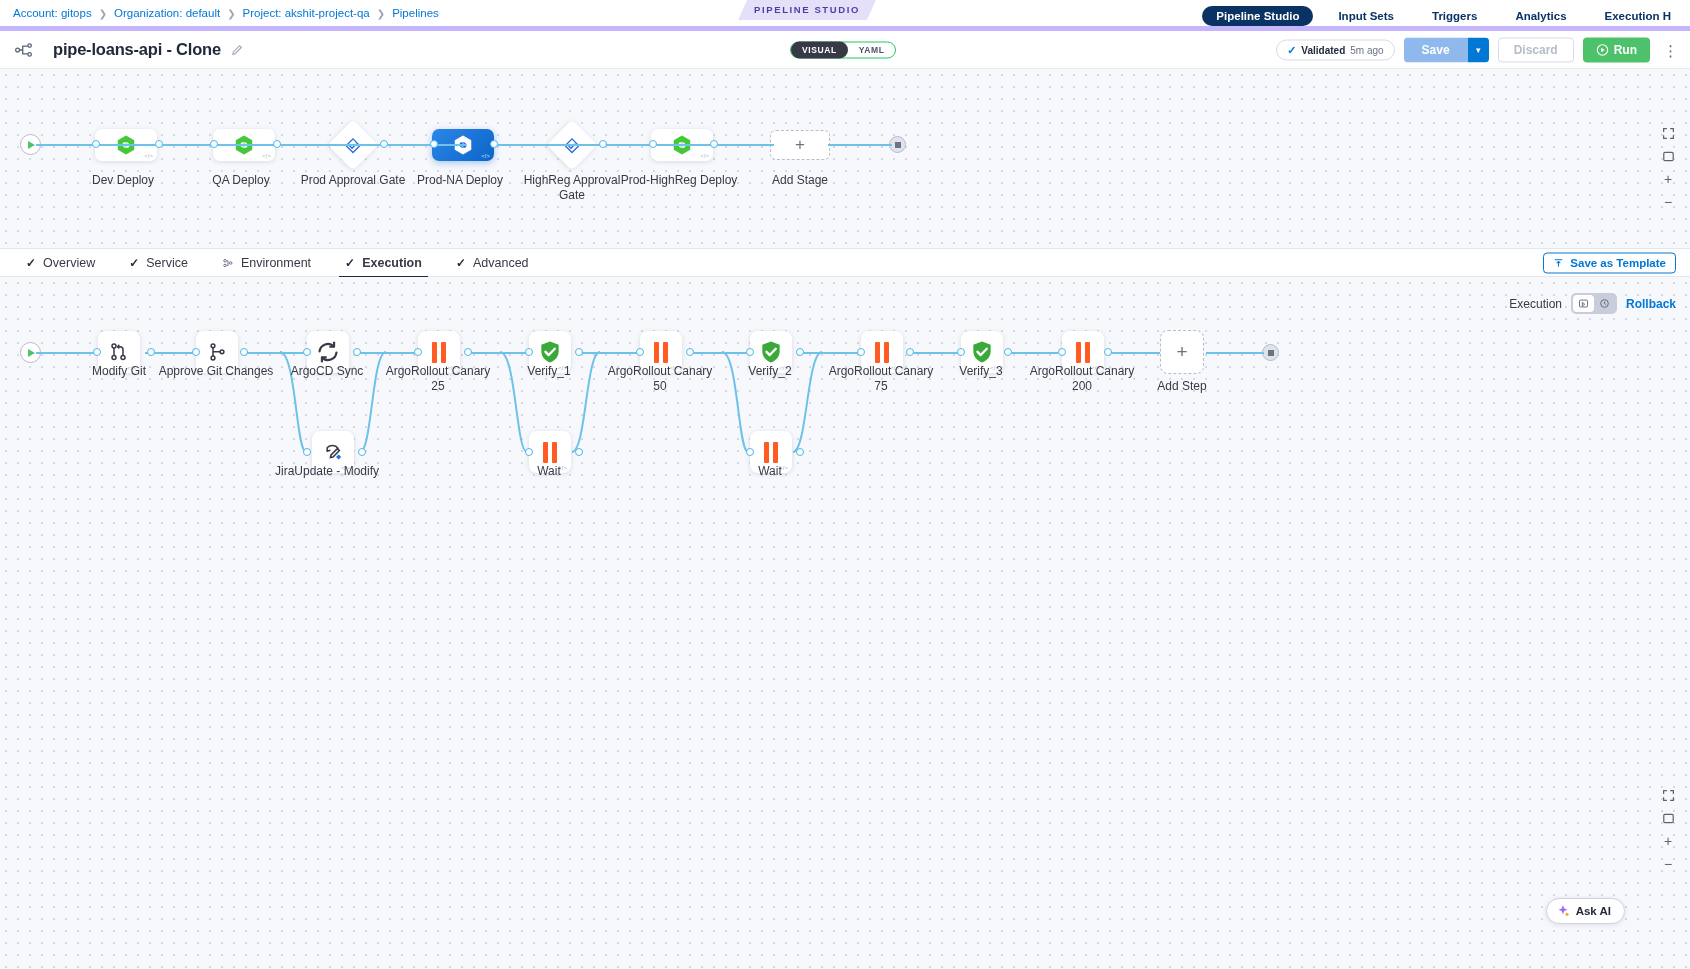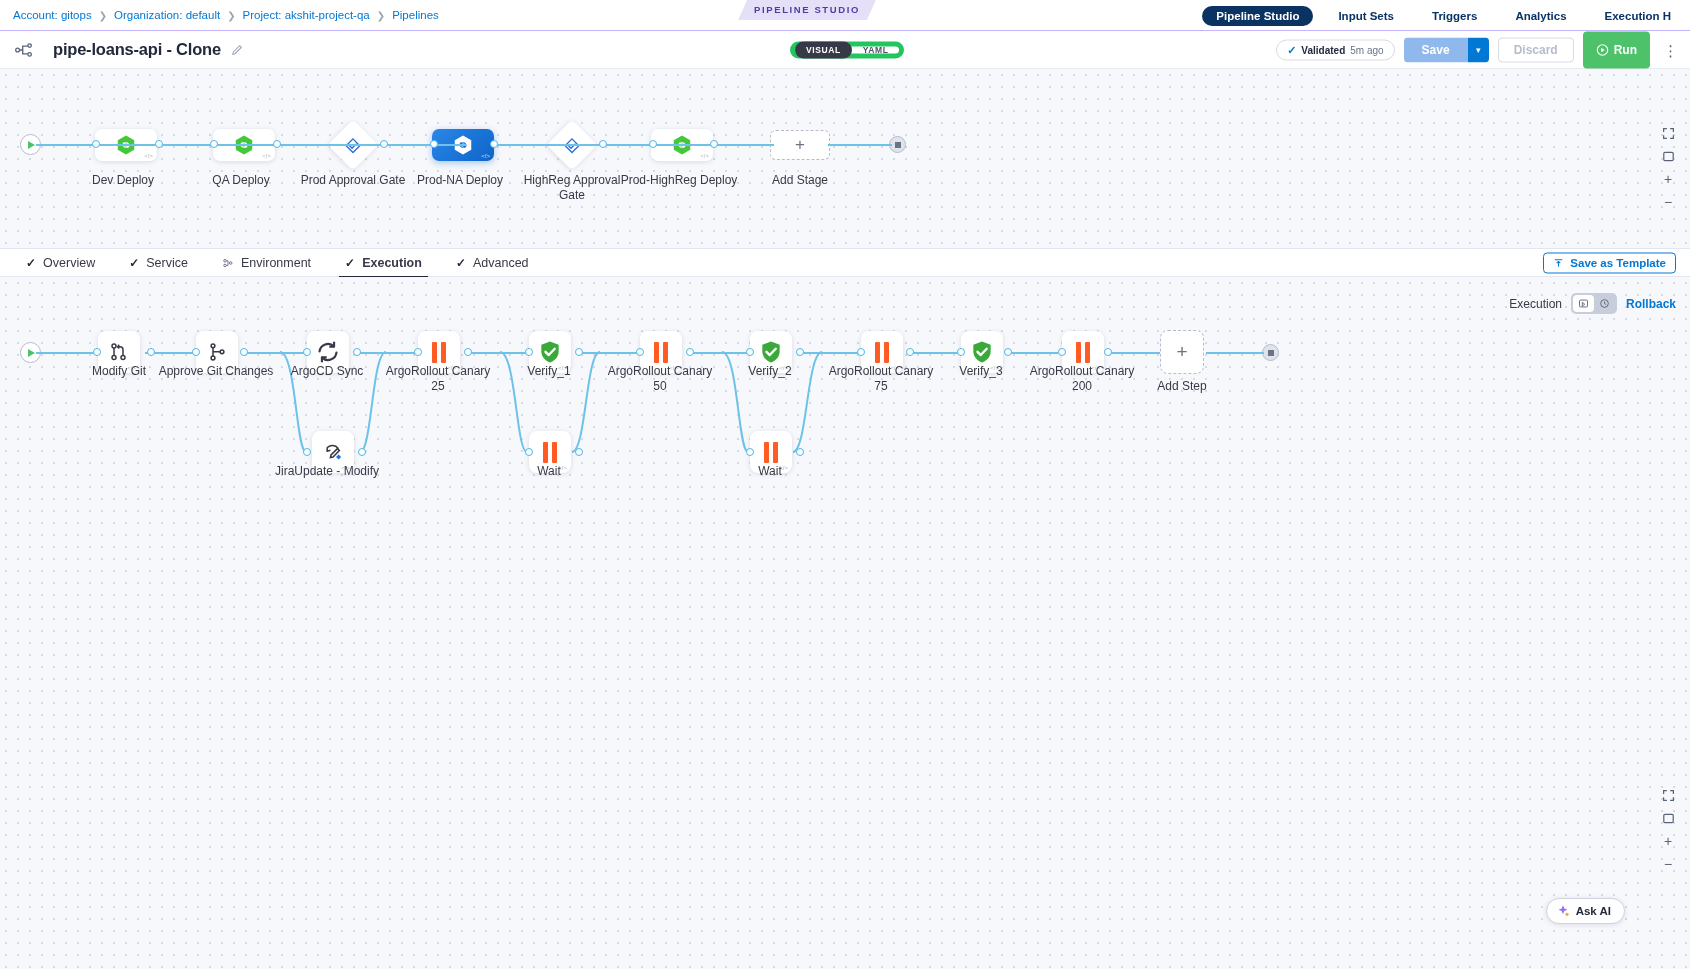--- a/index.html
+++ b/index.html
@@ -7,21 +7,21 @@
     width: 1690px; height: 969px;
     font-family: "Liberation Sans", sans-serif;
     background: #fff; color: #22293b;
     overflow: hidden;
   }
   .app { position: relative; width: 1690px; height: 969px; }
 
   
   .topnav {
     position: absolute; top: 0; left: 0; width: 1690px; height: 31px;
-    background: #fff; border-bottom: 1px solid #c4b5fd;
+    background: #fff; border-bottom: 5px solid #c4b5fd;
     display: flex; align-items: center;
   }
   .crumbs { display: flex; align-items: center; gap: 7px; padding-left: 13px; font-size: 11.5px; }
   .crumbs a { color: #0278d5; text-decoration: none; white-space: nowrap; }
   .crumb-sep { color: #9aa5b5; font-size: 10px; }
   .studio-tag {
     position: absolute; left: 807px; top: 0; transform: translateX(-50%);
     background: #e5e0f8; color: #4b3fa7;
     font-size: 9.5px; font-weight: 700; letter-spacing: 1.6px;
     padding: 4px 16px 5px 16px;
@@ -47,21 +47,21 @@
     background: #fff; border-bottom: 1px solid #e8ebf0;
     display: flex; align-items: center;
   }
   .pipe-icon { margin-left: 14px; width: 20px; height: 16px; color: #5a6376; }
   .pipe-title { margin-left: 19px; font-size: 16.5px; font-weight: 700; letter-spacing: -.2px; }
   .pencil { margin-left: 10px; width: 12px; height: 12px; color: #9aa5b5; cursor: pointer; }
 
   .vy-toggle {
     position: absolute; left: 790px; top: 50%; transform: translateY(-50%);
     display: flex; align-items: center;
-    border: 5px solid #22c55e; border-radius: 11px; background: #fff;
+    border: 1px solid #22c55e; border-radius: 11px; background: #fff;
     height: 17px; padding: 0;
   }
   .vy-opt {
     font-size: 8.5px; font-weight: 700; letter-spacing: .6px;
     padding: 0 11px; height: 17px; line-height: 17px; border-radius: 11px;
     color: #4f5162; cursor: pointer;
   }
   .vy-opt.sel { background: #383946; color: #fff; }
 
   .head-right {
@@ -87,21 +87,21 @@
   .savebtn .car {
     background: #0278d5; color: #fff; width: 21px;
     display: flex; align-items: center; justify-content: center; font-size: 9px;
   }
   .discard {
     height: 25px; border: 1px solid #d9dae5; border-radius: 4px; background: #fff;
     color: #b6bcc9; font-size: 12px; font-weight: 600; padding: 0 15px;
     display: flex; align-items: center; cursor: pointer;
   }
   .runbtn {
-    height: 37px; background: #4dc26a; color: #fff; border-radius: 4px;
+    height: 25px; background: #4dc26a; color: #fff; border-radius: 4px;
     display: flex; align-items: center; gap: 5px; padding: 0 13px;
     font-size: 12px; font-weight: 700; cursor: pointer;
   }
   .kebab { color: #5a6376; font-size: 15px; padding: 0 4px; cursor: pointer; line-height: 1; letter-spacing:0; }
 
   
   .dots {
     background-color: #f7f8fc;
     background-image: radial-gradient(#d5d9e5 1px, transparent 1px);
     background-size: 12px 12px;

